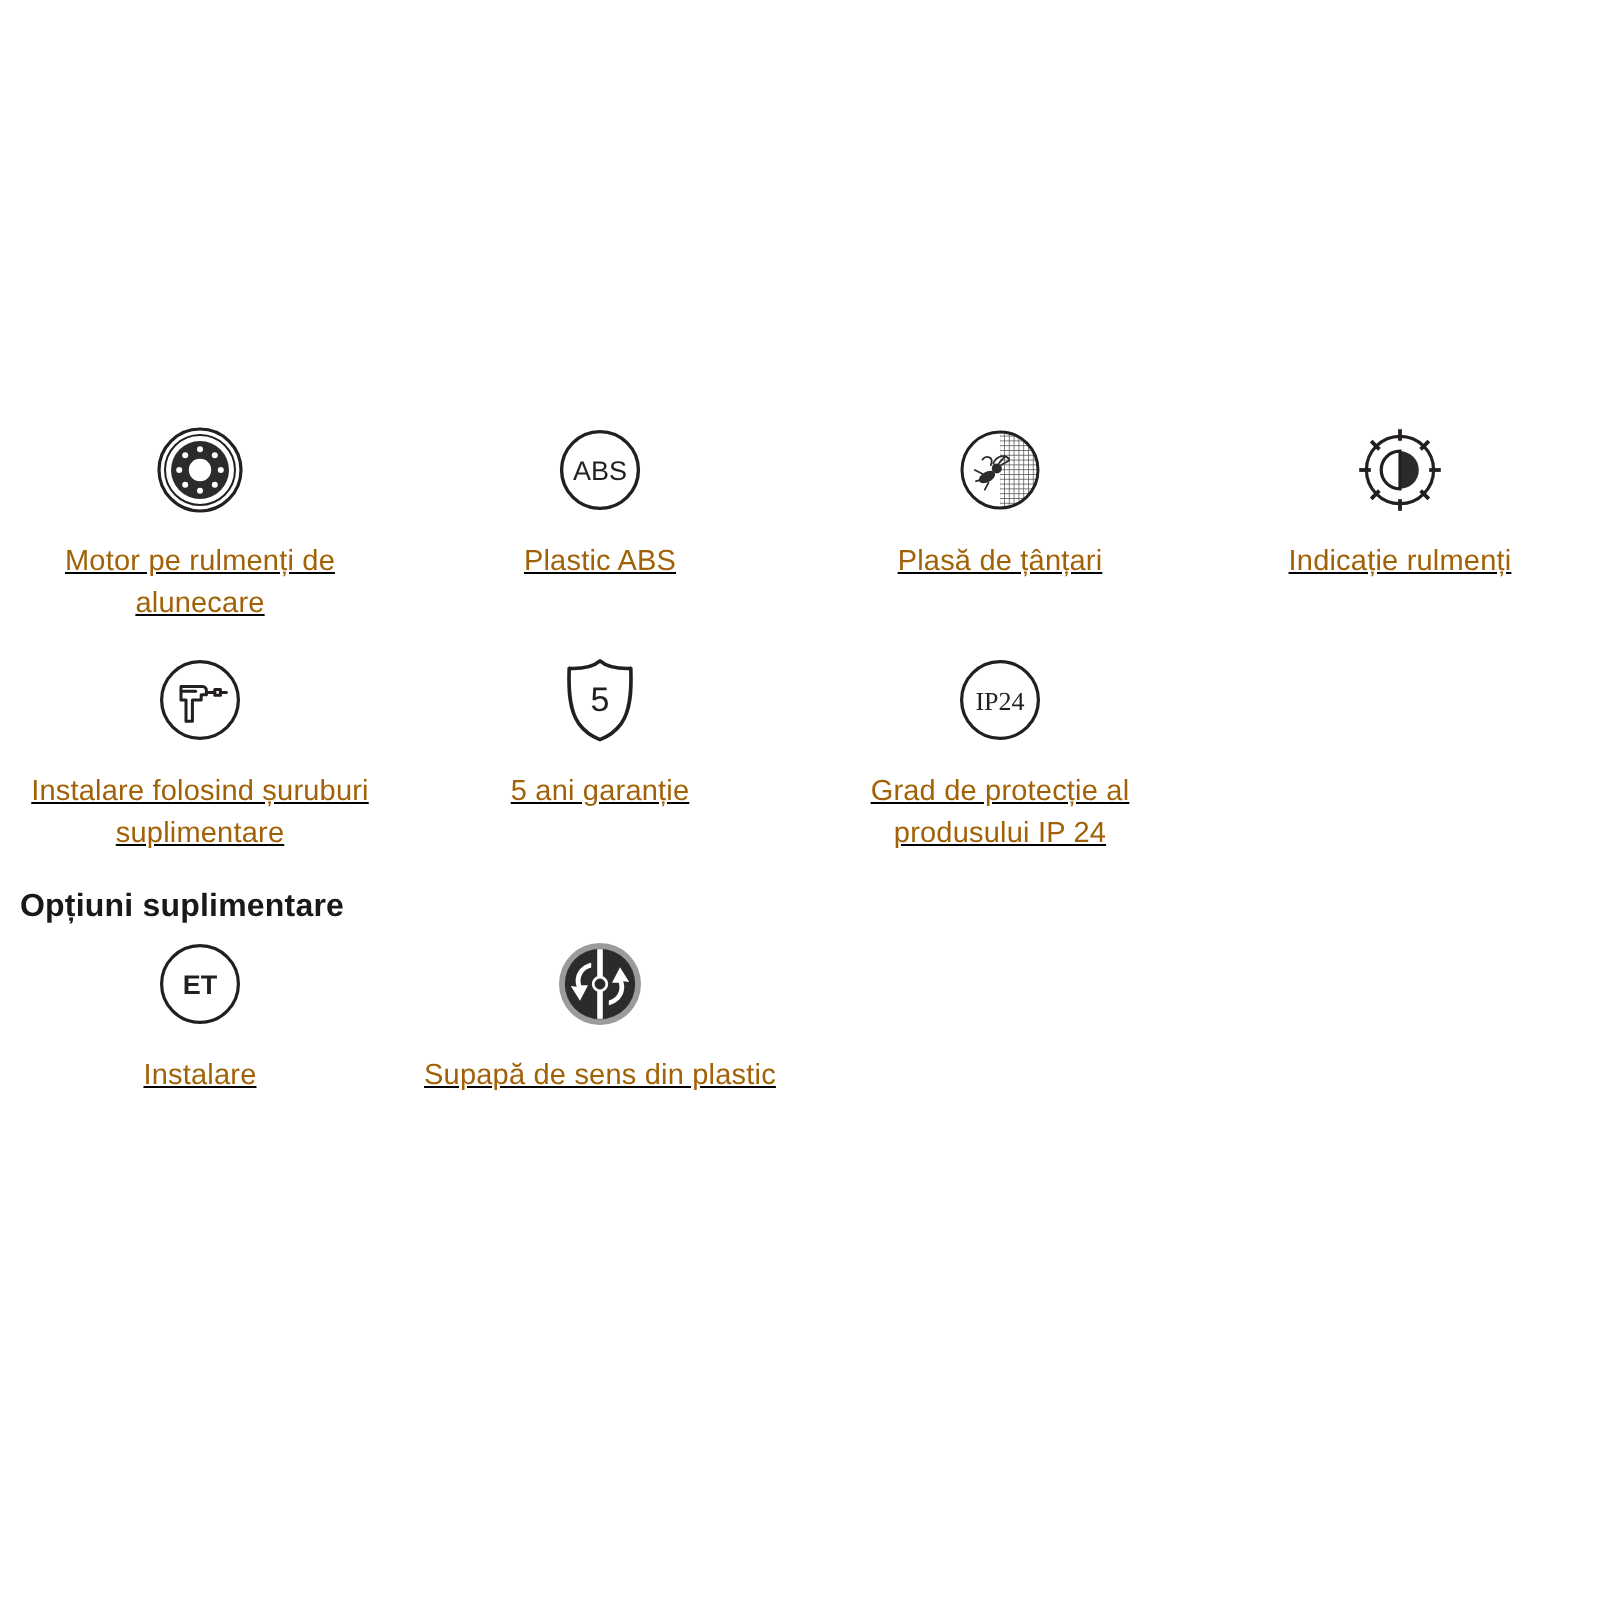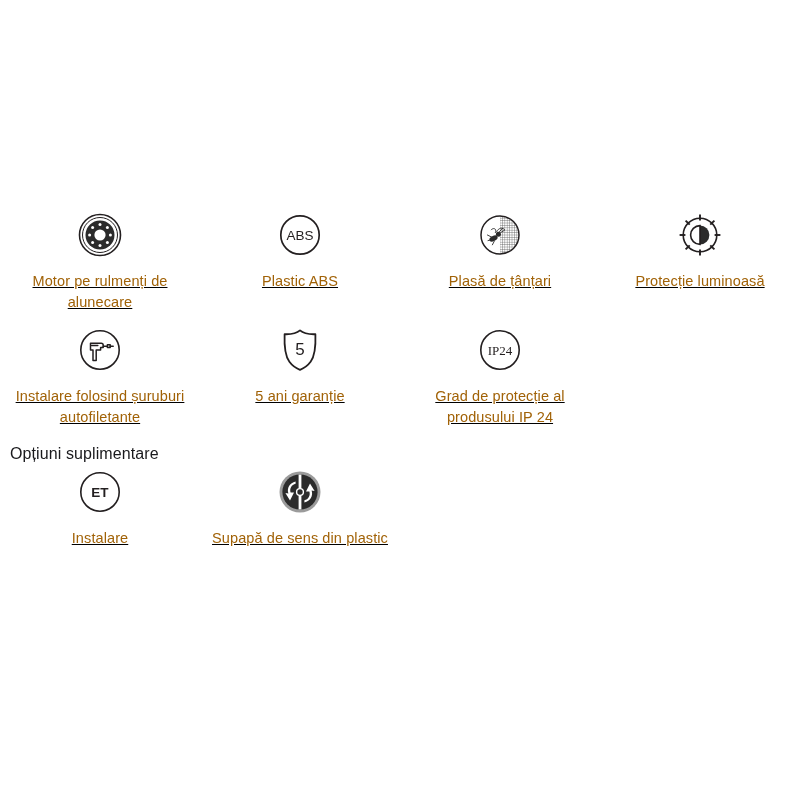--- a/index.html
+++ b/index.html
@@ -58,21 +58,21 @@
     color: #a16207;
     text-align: center;
     letter-spacing: 0.1px;
     max-width: 192px;
   }
   .section-heading {
     position: absolute;
     left: 10px;
     top: 445px;
     font-size: 16px;
-    font-weight: normal;
+    font-weight: bold;
     color: #19191c;
     letter-spacing: 0.1px;
   }
   .options-block {
     position: absolute;
     left: 0;
     top: 469px;
     width: 800px;
   }
   .options-grid {
@@ -163,41 +163,41 @@
               <path d="M36.6 22 H42.4"></path>
               <path d="M7.6 7.6 L11.7 11.7"></path>
               <path d="M32.3 32.3 L36.4 36.4"></path>
               <path d="M36.4 7.6 L32.3 11.7"></path>
               <path d="M11.7 32.3 L7.6 36.4"></path>
             </g>
             <path d="M22 12.6 A9.4 9.4 0 0 1 22 31.4 Z" fill="#2b2b2b"></path>
             <path d="M22 12.6 A9.4 9.4 0 0 0 22 31.4 Z" fill="none" stroke="#231f20" stroke-width="1.6"></path>
           </svg>
         </span>
-        <span class="feature-label">Protecție luminoasă</span>
+        <span class="feature-label">Indicație rulmenți</span>
       </div>
 
     </div>
 
     <div class="feature-grid">
 
       <div class="feature-cell row2">
         <span class="icon-wrap">
           <svg width="42" height="42" viewBox="0 0 42 42">
             <circle cx="21" cy="21" r="19.2" fill="none" stroke="#231f20" stroke-width="1.6"></circle>
             <g fill="none" stroke="#231f20" stroke-width="1.5" stroke-linejoin="round" stroke-linecap="round">
               <path d="M11.5 14.2 H22.2 A2 2 0 0 1 24.2 16.2 V18.4 H21.6 V21.0 H17.2 V31.6 H14.0 V21.0 H11.5 Z"></path>
               <path d="M24.2 17.2 H28.4"></path>
               <path d="M28.4 15.8 H31.2 V18.6 H28.4 Z"></path>
               <path d="M31.2 17.2 H34.2"></path>
               <path d="M12.6 16.6 H18.8"></path>
             </g>
           </svg>
         </span>
-        <span class="feature-label">Instalare folosind șuruburi autofiletante</span>
+        <span class="feature-label">Instalare folosind șuruburi suplimentare</span>
       </div>
 
 
       <div class="feature-cell row2">
         <span class="icon-wrap">
           <svg width="40" height="44" viewBox="0 0 40 44">
             <path d="M20 2.4 C16.6 5.4 10.2 6.4 4.6 6.2 C4.2 16.6 4.6 27.2 9.4 33.8 C12.6 38.2 16.4 40.4 20 41.8 C23.6 40.4 27.4 38.2 30.6 33.8 C35.4 27.2 35.8 16.6 35.4 6.2 C29.8 6.4 23.4 5.4 20 2.4 Z" fill="none" stroke="#231f20" stroke-width="1.8" stroke-linejoin="round"></path>
             <text x="20" y="27.4" text-anchor="middle" font-family="'Liberation Sans', sans-serif" font-size="17" fill="#231f20">5</text>
           </svg>
         </span>

